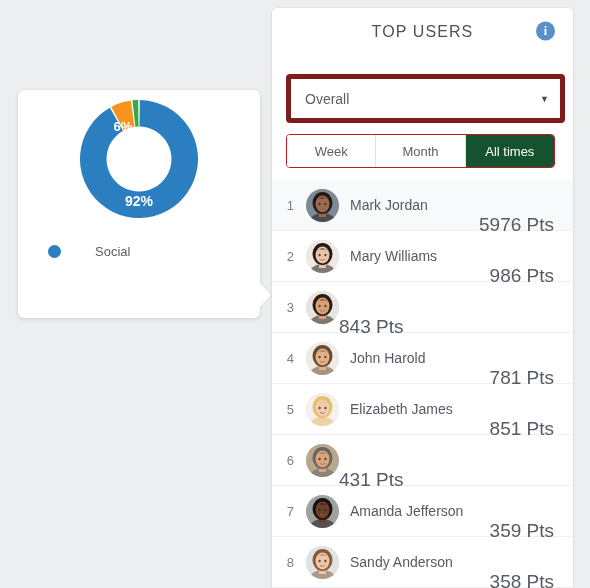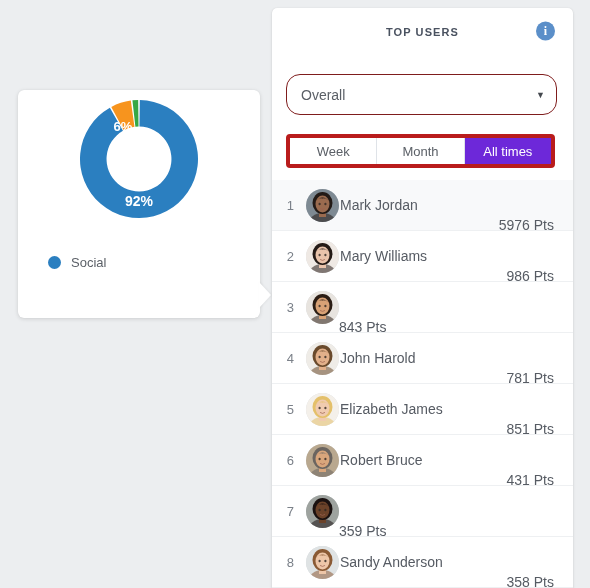--- a/index.html
+++ b/index.html
@@ -53,22 +53,23 @@
   }
 
   .legend {
     position: absolute;
     left: 30px;
     top: 155px;
     width: 200px;
   }
   .legend-row {
     display: flex;
-    align-items: flex-end;
+    align-items: flex-start;
     height: 24px;
+    gap: 24px;
   }
   .legend-dot {
     width: 13px;
     height: 13px;
     border-radius: 50%;
     flex: 0 0 auto;
     margin-right: 10px;
   }
   .legend-label {
     font-size: 13px;
@@ -93,22 +94,22 @@
   .panel-header {
     position: relative;
     height: 54px;
   }
   .panel-title {
     position: absolute;
     left: 0;
     right: 0;
     top: 24px;
     text-align: center;
-    font-size: 11px;
-    font-weight: bold;
+    font-size: 16px;
+    font-weight: normal;
     letter-spacing: 1.1px;
     color: #4a5260;
     transform: translateY(-50%);
   }
   .info-icon {
     position: absolute;
     right: 18px;
     top: 23px;
     width: 19px;
     height: 19px;
@@ -123,22 +124,22 @@
     text-align: center;
     cursor: pointer;
   }
 
   .select-wrap {
     position: absolute;
     left: 14px;
     top: 66px;
     width: 269px;
     height: 39px;
-    border: 1px solid #7f1d1d;
-    border-radius: 14px;
+    border: 5px solid #7f1d1d;
+    border-radius: 4px;
     background: #ffffff;
     cursor: pointer;
   }
   .select-value {
     position: absolute;
     left: 14px;
     top: 50%;
     transform: translateY(-50%);
     font-size: 14px;
     color: #5a5f66;
@@ -153,40 +154,40 @@
     line-height: 1;
   }
 
   .tabs {
     position: absolute;
     left: 14px;
     top: 126px;
     width: 269px;
     height: 34px;
     display: flex;
-    border: 4px solid #b91c1c;
+    border: 1px solid #b91c1c;
     border-radius: 4px;
     overflow: hidden;
     box-sizing: border-box;
   }
   .tab {
     flex: 1 1 0;
     display: flex;
     align-items: center;
     justify-content: center;
     font-size: 13px;
     color: #5a5f66;
     background: #ffffff;
     border-right: 1px solid #dfe3e8;
     cursor: pointer;
     user-select: none;
   }
   .tab:last-child { border-right: none; }
   .tab.active {
-    background: #6d28d9;
+    background: #14532d;
     color: #ffffff;
   }
 
   .user-list {
     position: absolute;
     left: 0;
     top: 172px;
     right: 0;
     bottom: 0;
     overflow: hidden;
@@ -216,30 +217,30 @@
     flex: 0 0 33px;
     border-radius: 50%;
     margin-left: 8px;
     overflow: hidden;
     position: relative;
     background: #d8dbe0;
   }
   .avatar svg { display: block; }
   .uname {
     flex: 1 1 auto;
-    margin-left: 1px;
+    margin-left: 11px;
     font-size: 14px;
     color: #565b63;
     white-space: nowrap;
     overflow: hidden;
   }
   .upts {
     flex: 0 0 auto;
     margin-right: 19px;
-    font-size: 14px;
+    font-size: 19px;
     color: #565b63;
     white-space: nowrap;
     margin-top: 40px;
   }
 </style>
 </head>
 <body>
 
 <div class="chart-card">
   <div class="card-pointer"></div>
@@ -386,38 +387,38 @@
             <ellipse cx="16.5" cy="35" rx="14" ry="11" fill="#6b6560" opacity="0.55"></ellipse>
             <rect x="13" y="19" width="7" height="9" fill="#d9a67c"></rect>
             <ellipse cx="16.5" cy="14" rx="10" ry="11" fill="#6b6560"></ellipse>
             <ellipse cx="16.5" cy="15" rx="7" ry="8.4" fill="#d9a67c"></ellipse>
             <path d="M 9 13 Q 16.5 4 24 13 Q 20 8.5 16.5 9.5 Q 12.5 8.5 9 13 Z" fill="#6b6560"></path>
             <ellipse cx="13.6" cy="15" rx="1.1" ry="1.2" fill="#2e2722" opacity="0.8"></ellipse>
             <ellipse cx="19.4" cy="15" rx="1.1" ry="1.2" fill="#2e2722" opacity="0.8"></ellipse>
             <path d="M 14 19.4 Q 16.5 21.4 19 19.4" stroke="#9c6350" stroke-width="1" fill="none" opacity="0.7"></path>
           </svg>
         </div>
-        <div class="uname">Robert Bruce</div>
         <div class="upts">431 Pts</div>
       </div>
       <div class="user-row">
         <div class="rank">7</div>
         <div class="avatar">
           <svg width="33" height="33" viewBox="0 0 33 33">
             <rect width="33" height="33" fill="#9ea39f"></rect>
             <ellipse cx="16.5" cy="35" rx="14" ry="11" fill="#1a1110" opacity="0.55"></ellipse>
             <rect x="13" y="19" width="7" height="9" fill="#6b4229"></rect>
             <ellipse cx="16.5" cy="14" rx="10" ry="11" fill="#1a1110"></ellipse>
             <ellipse cx="16.5" cy="15" rx="7" ry="8.4" fill="#6b4229"></ellipse>
             <path d="M 9 13 Q 16.5 4 24 13 Q 20 8.5 16.5 9.5 Q 12.5 8.5 9 13 Z" fill="#1a1110"></path>
             <ellipse cx="13.6" cy="15" rx="1.1" ry="1.2" fill="#2e2722" opacity="0.8"></ellipse>
             <ellipse cx="19.4" cy="15" rx="1.1" ry="1.2" fill="#2e2722" opacity="0.8"></ellipse>
             <path d="M 14 19.4 Q 16.5 21.4 19 19.4" stroke="#9c6350" stroke-width="1" fill="none" opacity="0.7"></path>
           </svg>
         </div>
+        <div class="uname">Amanda Jefferson</div>
         <div class="upts">359 Pts</div>
       </div>
       <div class="user-row">
         <div class="rank">8</div>
         <div class="avatar">
           <svg width="33" height="33" viewBox="0 0 33 33">
             <rect width="33" height="33" fill="#dfe3e4"></rect>
             <ellipse cx="16.5" cy="35" rx="14" ry="11" fill="#8a5a34" opacity="0.55"></ellipse>
             <rect x="13" y="19" width="7" height="9" fill="#edc6a8"></rect>
             <ellipse cx="16.5" cy="14" rx="10" ry="11" fill="#8a5a34"></ellipse>

